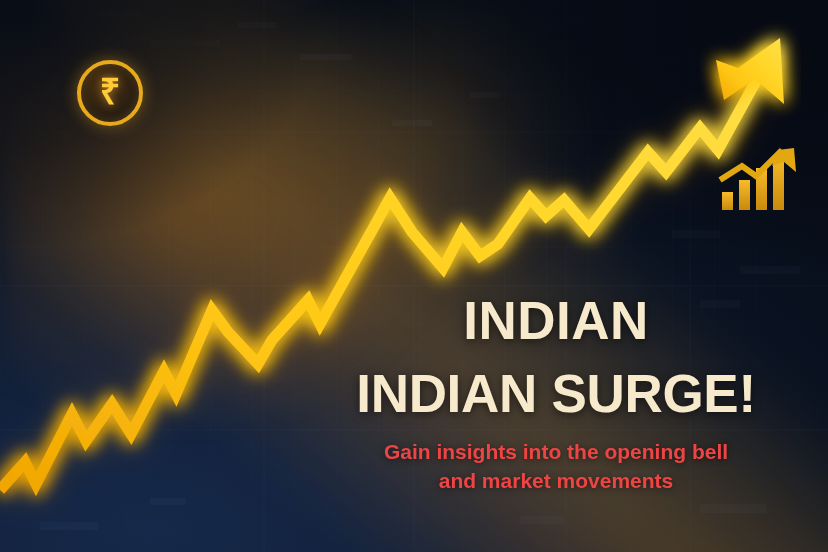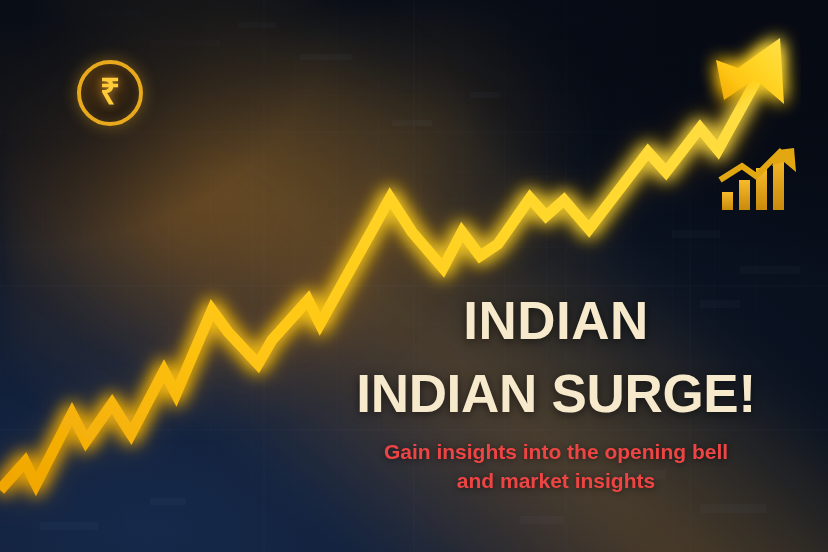--- a/index.html
+++ b/index.html
@@ -247,17 +247,17 @@
       </g>
     <polyline id="badge-arrow" fill="none" stroke="#e3a712" stroke-width="6" stroke-linejoin="miter" stroke-linecap="butt" points="6,40 28,26 42,36 68,10"></polyline>
     <polygon fill="#e3a712" points="80,8 82,32 70,22 58,26 64,10"></polygon>
   </svg>
 
   <div class="text-block">
     <h1 class="headline l1">INDIAN</h1>
     <h1 class="headline l2">INDIAN SURGE!</h1>
     <p class="subtitle">
       <span class="sub-line">Gain insights into the opening bell</span>
-      <span class="sub-line">and market insights</span>
+      <span class="sub-line">and market movements</span>
     </p>
   </div>
 
 </div>
 
 </body></html>

